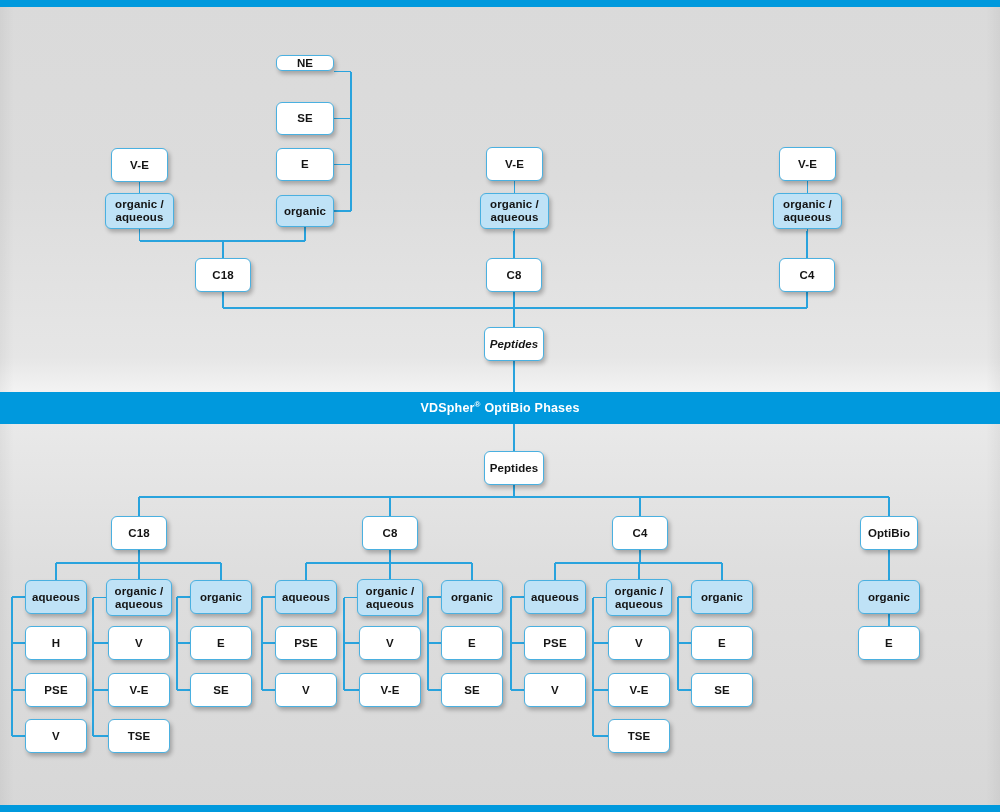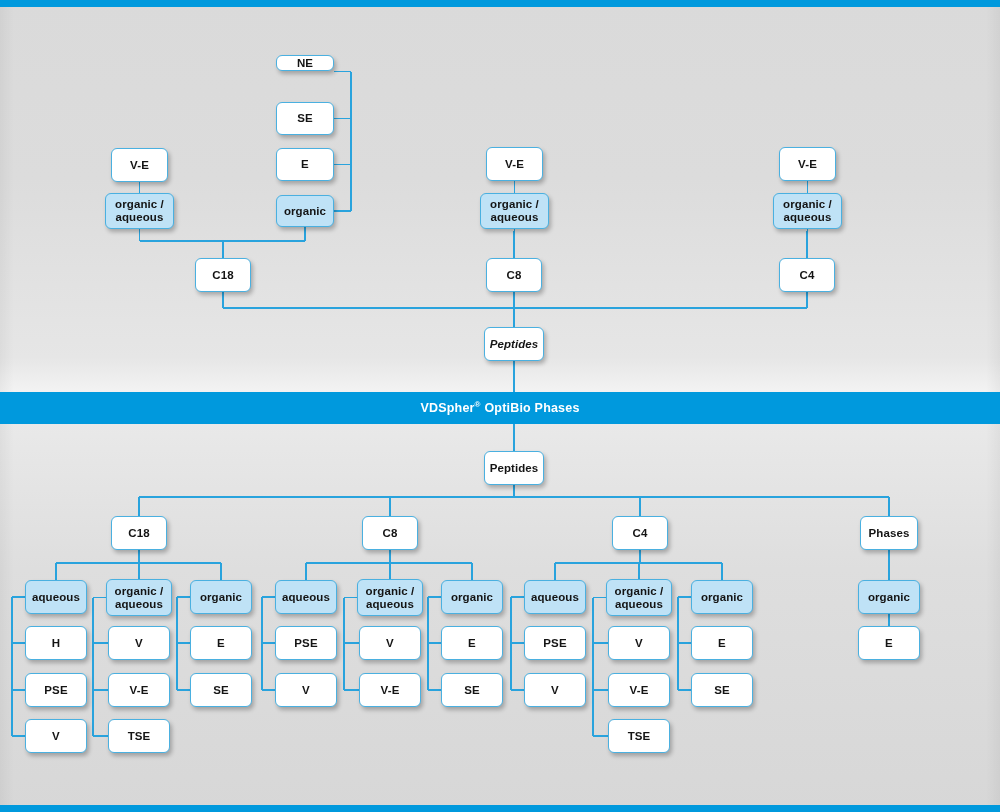--- a/index.html
+++ b/index.html
@@ -310,21 +310,21 @@
       <div class="node fill" style="left: 691px; top: 580px; width: 62px; height: 34px;">
         <span class="lbl">organic</span>
       </div>
       <div class="node" style="left: 691px; top: 626px; width: 62px; height: 34px;">
         <span class="lbl">E</span>
       </div>
       <div class="node" style="left: 691px; top: 673px; width: 62px; height: 34px;">
         <span class="lbl">SE</span>
       </div>
       <div class="node" style="left: 860px; top: 516px; width: 58px; height: 34px;">
-        <span class="lbl">Phases</span>
+        <span class="lbl">OptiBio</span>
       </div>
       <div class="node fill" style="left: 858px; top: 580px; width: 62px; height: 34px;">
         <span class="lbl">organic</span>
       </div>
       <div class="node" style="left: 858px; top: 626px; width: 62px; height: 34px;">
         <span class="lbl">E</span>
       </div>
     </div>
 
   <div class="banner" id="banner" style="top: 392px; height: 32px;">

